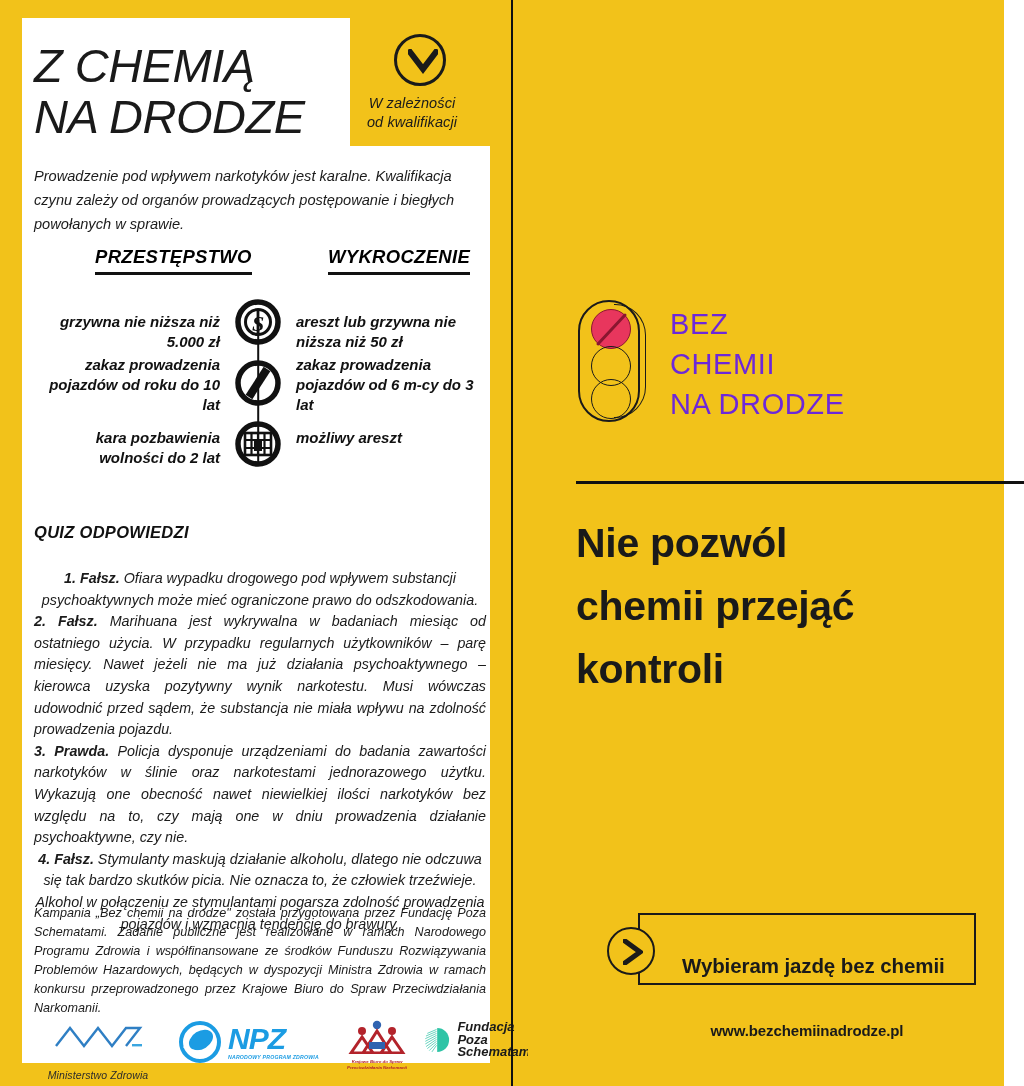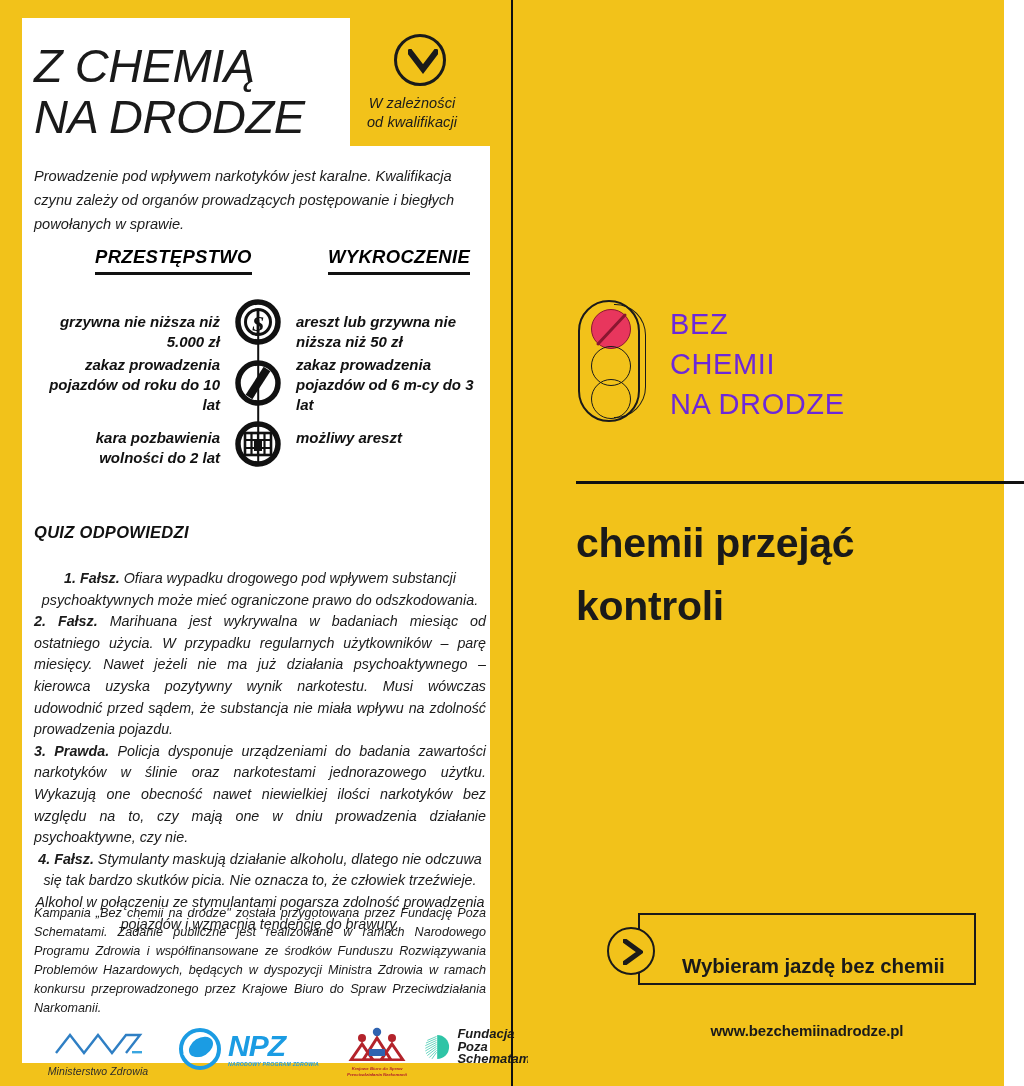--- a/index.html
+++ b/index.html
@@ -97,23 +97,23 @@
   .qa b{font-weight:bold;}
   .qa.narrow{text-align:center;}
 
   .campaign{
     position:absolute;left:12px;top:886px;width:452px;
     font-size:12.6px;line-height:19px;color:#1b1b1b;text-align:justify;
   }
 
   
   .logos{position:absolute;left:10px;top:1002px;width:460px;height:58px;}
-  .logo{position:absolute;top:7px;}
+  .logo{position:absolute;top:0;}
   .logo-mz{left:12px;width:108px;}
-  .mz-cap{font-size:10.5px;color:#2b2b2b;text-align:center;margin-top:4px;letter-spacing:.1px;}
+  .mz-cap{font-size:10.5px;color:#2b2b2b;text-align:center;margin-top:15px;letter-spacing:.1px;}
   .logo-npz{left:146px;width:148px;display:flex;align-items:center;gap:6px;}
   .npz-txt{font-weight:bold;font-size:30px;color:#1b9ce3;line-height:28px;letter-spacing:-1px;}
   .npz-sub{font-size:5.2px;color:#1b9ce3;letter-spacing:.2px;font-weight:bold;margin-top:1px;}
   .logo-kbpn{left:312px;width:66px;text-align:center;}
   .kbpn-sub{font-size:4.4px;color:#b3232b;line-height:6px;margin-top:1px;font-weight:bold;}
   .logo-fps{left:392px;width:110px;display:flex;align-items:center;gap:7px;}
   .fps-txt{font-size:13px;line-height:12.5px;color:#1b1b1b;font-weight:bold;}
 
   
   .right-leaf{
@@ -342,20 +342,21 @@
     <div class="tl-text">
       <span>BEZ</span>
       <span>CHEMII</span>
       <span>NA DRODZE</span>
     </div>
   </div>
 
   <div class="rule"></div>
 
   <div class="headline">
+    <span>Nie pozwól</span>
     <span>chemii przejąć</span>
     <span>kontroli</span>
   </div>
 
   <div class="cta">
     <div class="cta-circle">
       <svg width="20" height="26" viewBox="0 0 20 26">
           <path d="M2 2 L17 13 L2 24" fill="none" stroke="#1a1a1a" stroke-width="5" stroke-linecap="square"></path>
         </svg>
     </div>

